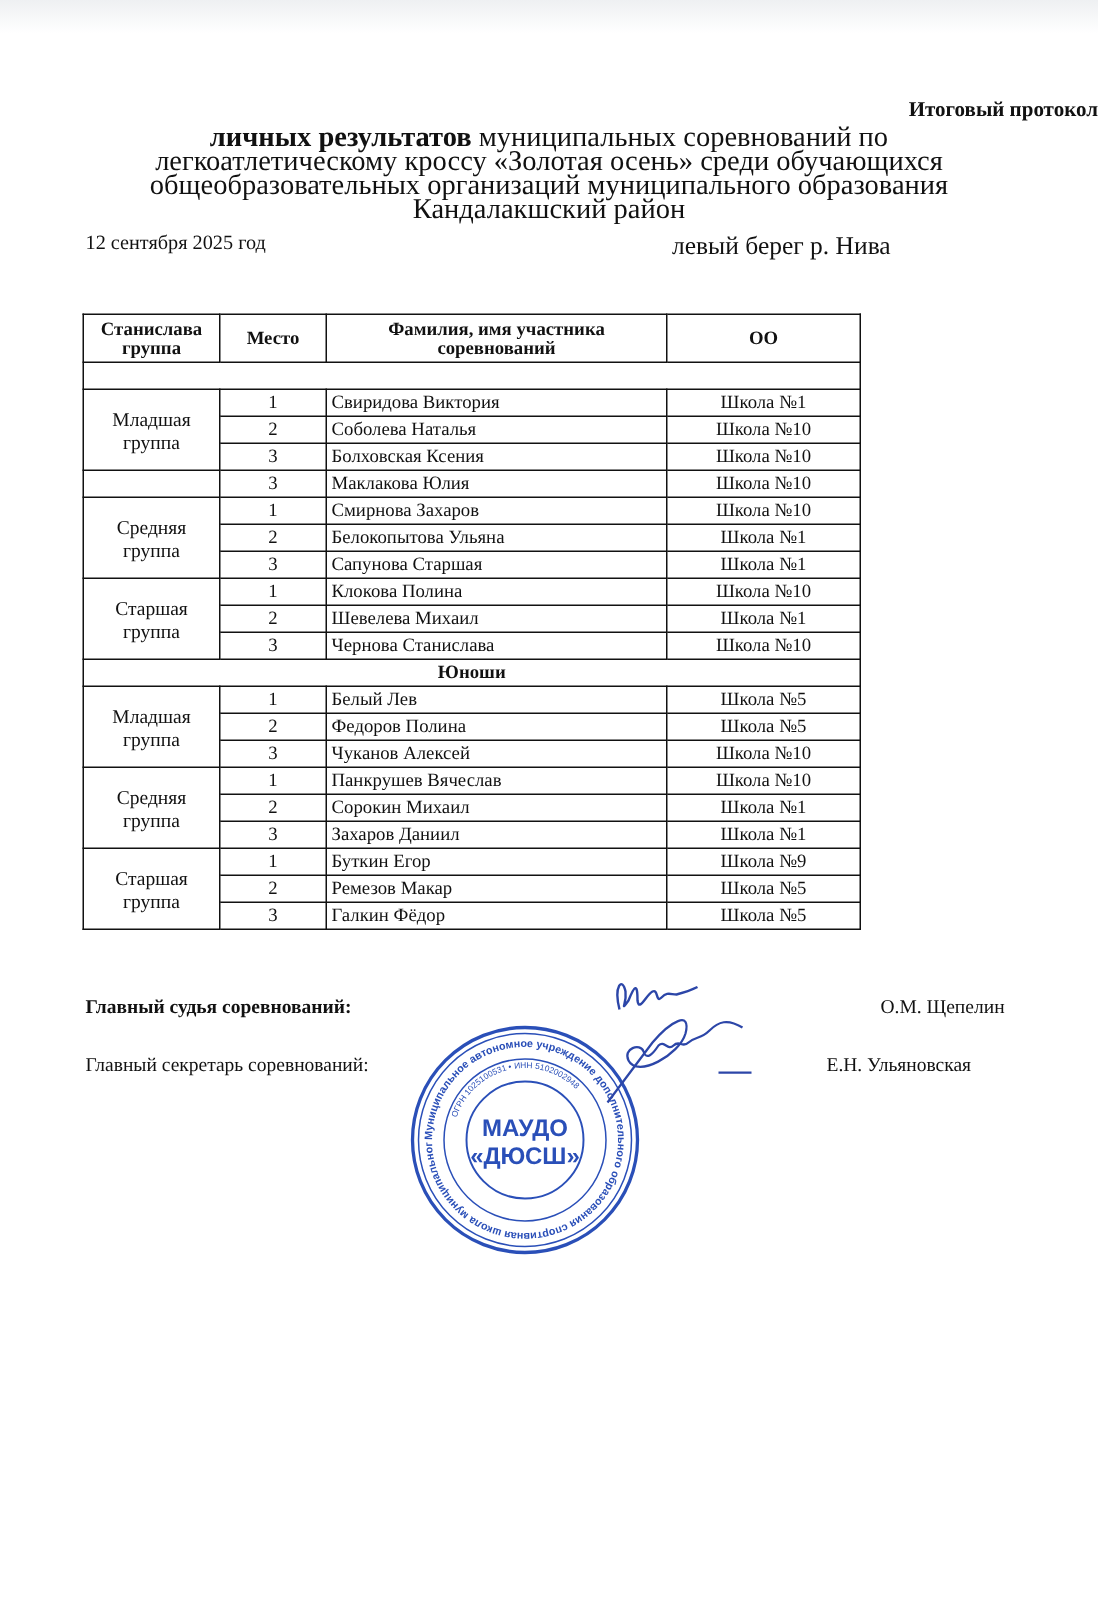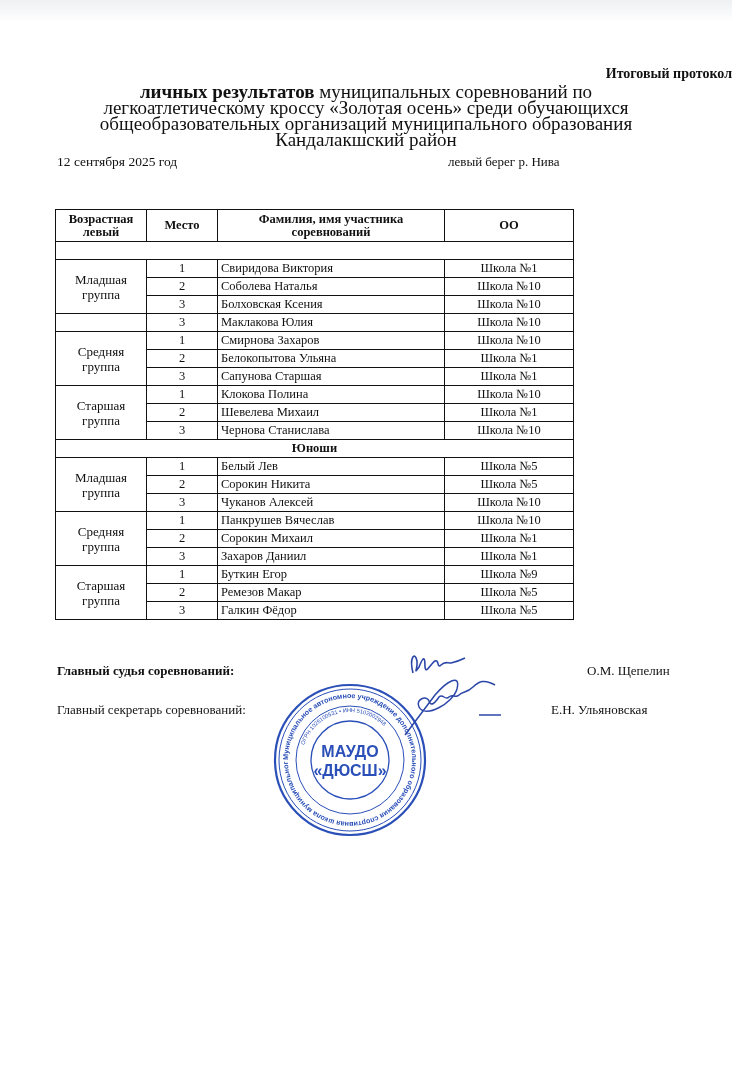--- a/index.html
+++ b/index.html
@@ -6,21 +6,21 @@
   body { width:732px; height:1068px; background:#ffffff; position:relative; overflow:hidden;
          font-family:"Liberation Serif", serif; color:#111; }
   .topfade { position:absolute; left:0; top:0; width:732px; height:22px;
              background:linear-gradient(#eef0f2, #ffffff); }
   .title { position:absolute; top:66px; left:0; width:732px; text-align:right;
            font-weight:bold; font-size:14px; }
   .subtitle { position:absolute; top:84px; left:60px; width:612px; text-align:center;
               font-size:19px; line-height:16px; }
   .subtitle b { font-weight:bold; }
   .date { position:absolute; top:154px; left:57px; font-size:13.5px; }
-  .place { position:absolute; top:154px; left:448px; font-size:13px;font-family:Liberation Serif, serif; }
+  .place { position:absolute; top:154px; left:448px; font-size:17px;font-family:Liberation Serif, serif; }
   table.res { position:absolute; left:55px; top:209px; width:518px; border-collapse:collapse;
               font-size:12.5px; table-layout:fixed; }
   table.res td, table.res th { border:1.3px solid #111; padding:0 3px; height:17px; line-height:15px; }
   table.res th { font-weight:bold; height:31px; line-height:13px; font-size:12.5px; text-align:center; }
   td.c { text-align:center; }
   td.name { text-align:left; }
   td.sec { text-align:center; font-weight:bold; }
   td.blank { height:15px; }
   .sig-row { position:absolute; font-size:13px; }
   .stamp { position:absolute; left:272px; top:682px; width:156px; height:156px; }
@@ -40,21 +40,21 @@
 
 <table class="res">
   <colgroup>
     <col style="width:91px">
       <col style="width:71px">
       <col style="width:227px">
       <col style="width:129px">
   </colgroup>
   <thead>
     <tr>
-      <th>Возрастная левый</th>
+      <th>Станислава группа</th>
       <th>Место</th>
       <th>Фамилия, имя участника соревнований</th>
       <th>ОО</th>
     </tr>
   </thead>
   <tbody id="tbody">
       <tr>
         <td colspan="4" class="sec blank"></td>
       </tr>
       <tr>
@@ -115,21 +115,21 @@
         <td colspan="4" class="sec">Юноши</td>
       </tr>
       <tr>
         <td rowspan="3" class="c" style="font-size: 13px; line-height: 15px;">Младшая группа</td>
         <td class="c">1</td>
         <td class="name">Белый Лев</td>
         <td class="c">Школа №5</td>
       </tr>
       <tr>
         <td class="c">2</td>
-        <td class="name">Сорокин Никита</td>
+        <td class="name">Федоров Полина</td>
         <td class="c">Школа №5</td>
       </tr>
       <tr>
         <td class="c">3</td>
         <td class="name">Чуканов Алексей</td>
         <td class="c">Школа №10</td>
       </tr>
       <tr>
         <td rowspan="3" class="c" style="font-size: 13px; line-height: 15px;">Средняя группа</td>
         <td class="c">1</td>

